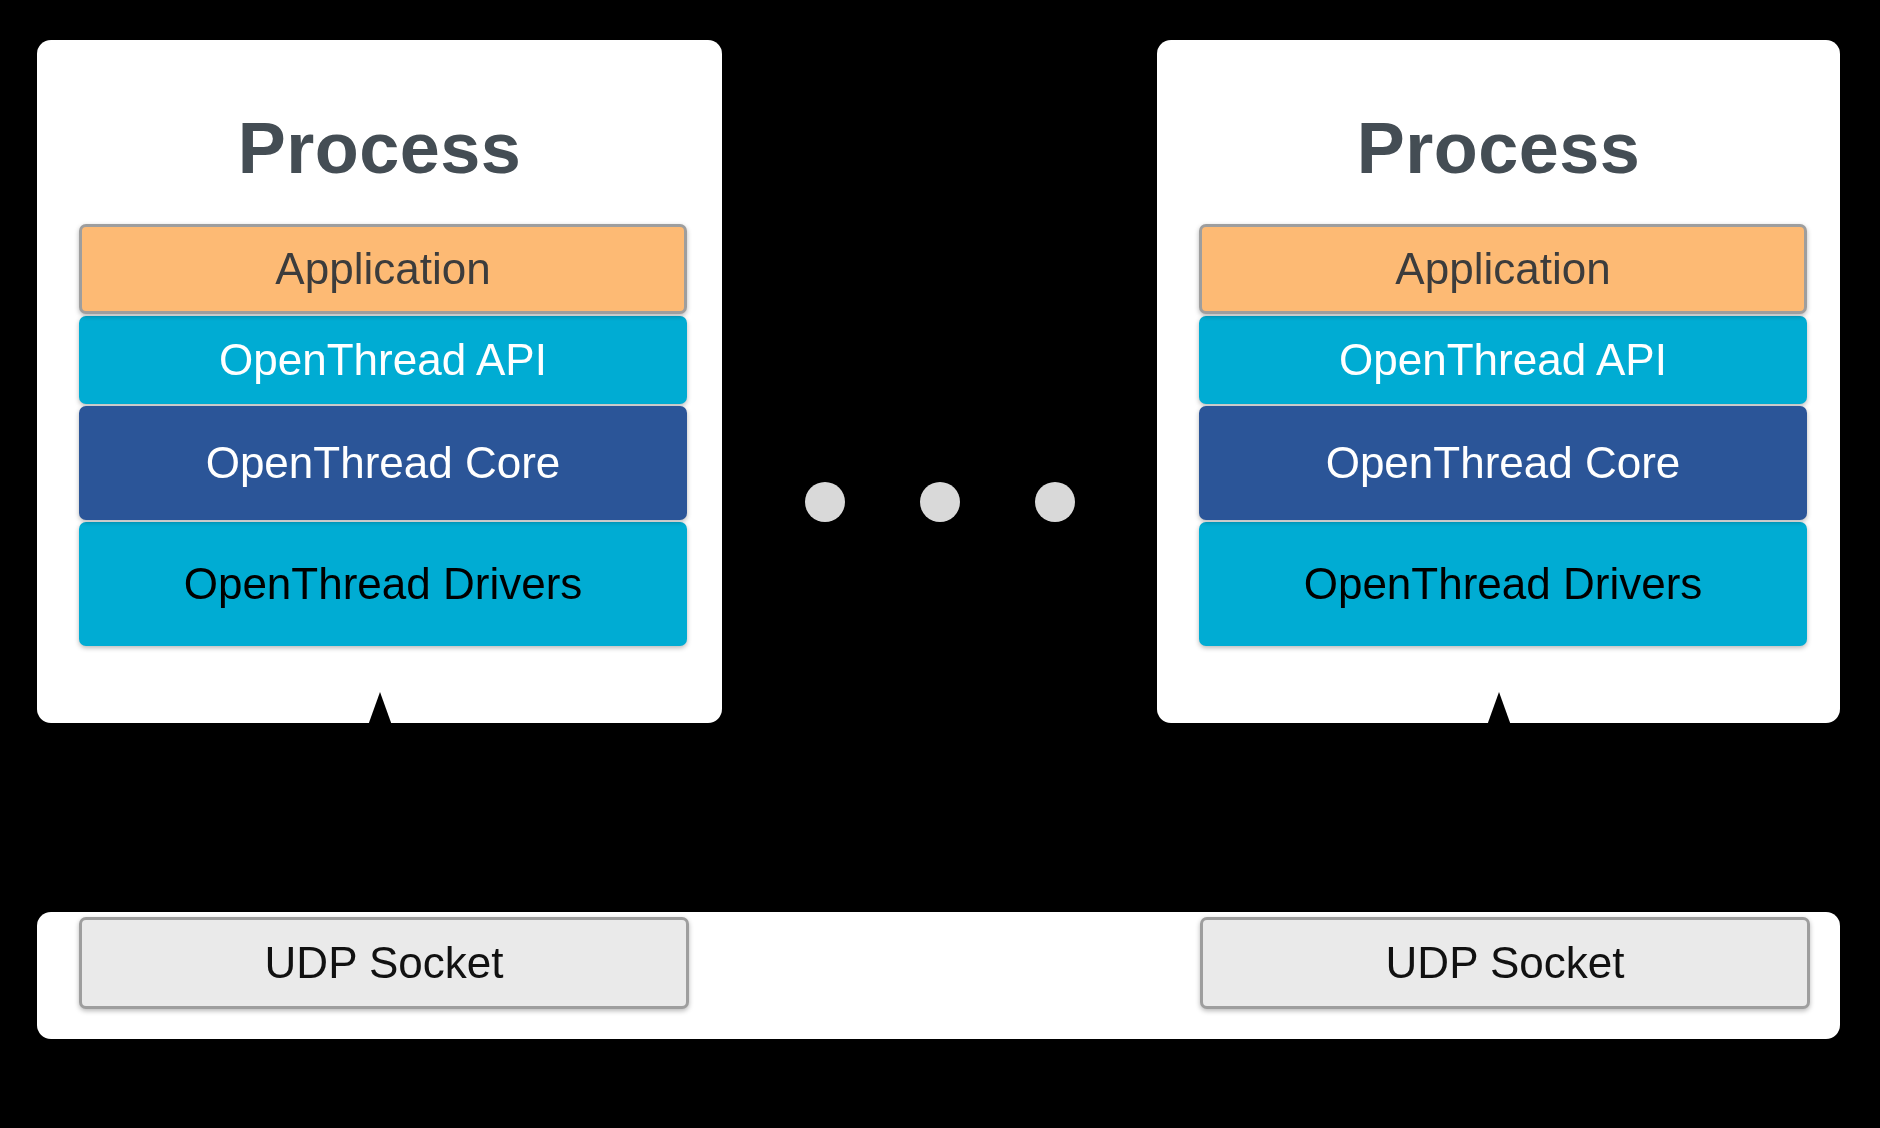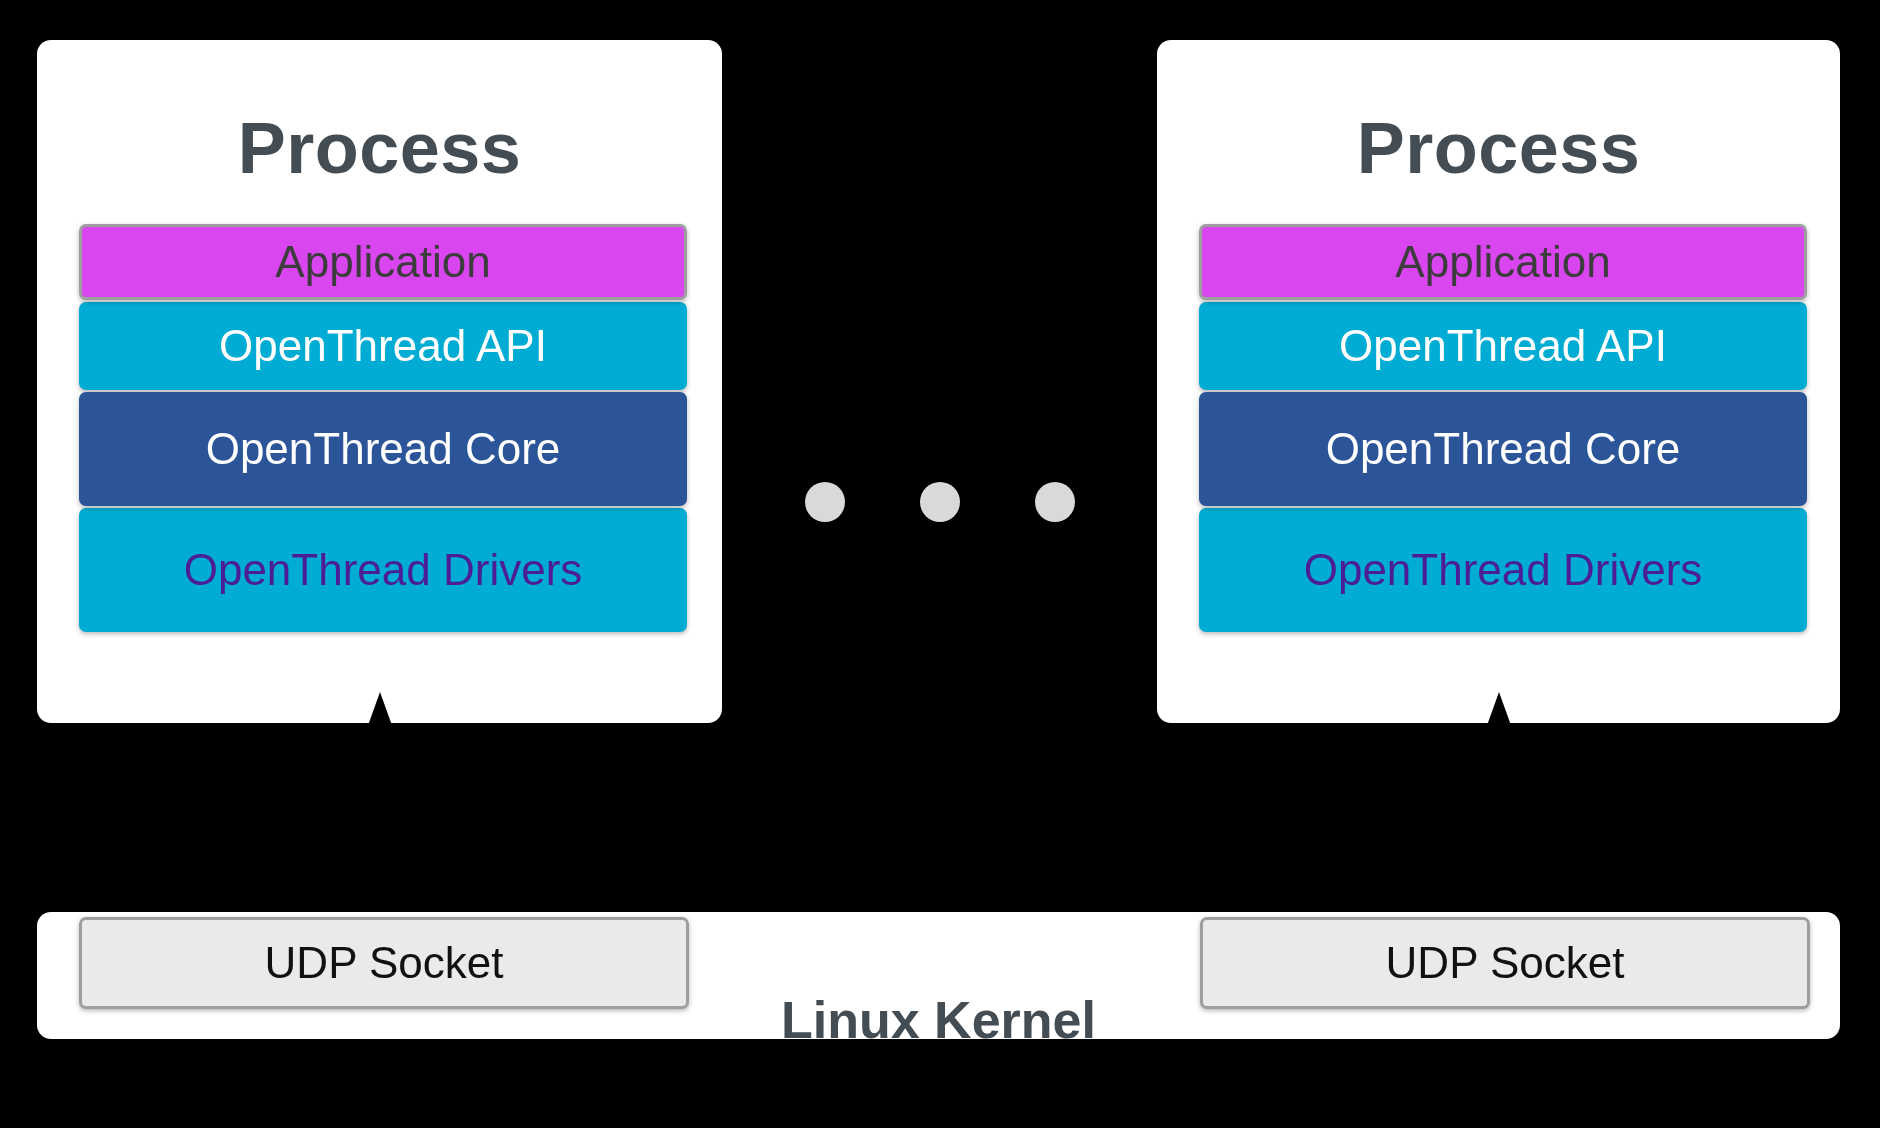--- a/index.html
+++ b/index.html
@@ -56,22 +56,22 @@
     text-align: center;
     border-radius: 7px;
     box-shadow: 0 2px 5px rgba(0,0,0,0.28);
   }
   .layer-label {
     font-size: 44px;
     line-height: 1;
     white-space: nowrap;
   }
   .layer.application {
-    height: 76px;
-    background: #d946ef;
+    height: 90px;
+    background: #fdba74;
     border: 3px solid #9e9e9e;
     color: #3c3c3c;
     z-index: 3;
   }
   .layer.api {
     height: 88px;
     background: #00acd3;
     color: #ffffff;
     margin-top: 2px;
     z-index: 2;
@@ -79,21 +79,21 @@
   .layer.core {
     height: 114px;
     background: #2b5598;
     color: #ffffff;
     margin-top: 2px;
     z-index: 2;
   }
   .layer.drivers {
     height: 124px;
     background: #00acd3;
-    color: #4c1d95;
+    color: #000000;
     margin-top: 2px;
     z-index: 1;
   }
 
   
   .arrow-up {
     position: absolute;
     width: 60px;
     height: 300px;
     left: 50%;
@@ -221,20 +221,19 @@
       <line x1="30" y1="300" x2="30" y2="42" stroke="#000000" stroke-width="7"></line>
       <polygon points="30,2 53,66 7,66" fill="#000000"></polygon>
     </svg>
   </div>
 
   <div id="kernel-panel">
     <div class="socket-box" id="socket-left">
       <span>UDP Socket</span>
     </div>
 
-    <div class="kernel-title">Linux Kernel</div>
 
     <div class="socket-box" id="socket-right">
       <span>UDP Socket</span>
     </div>
   </div>
 
 </div>
 
 </body></html>

